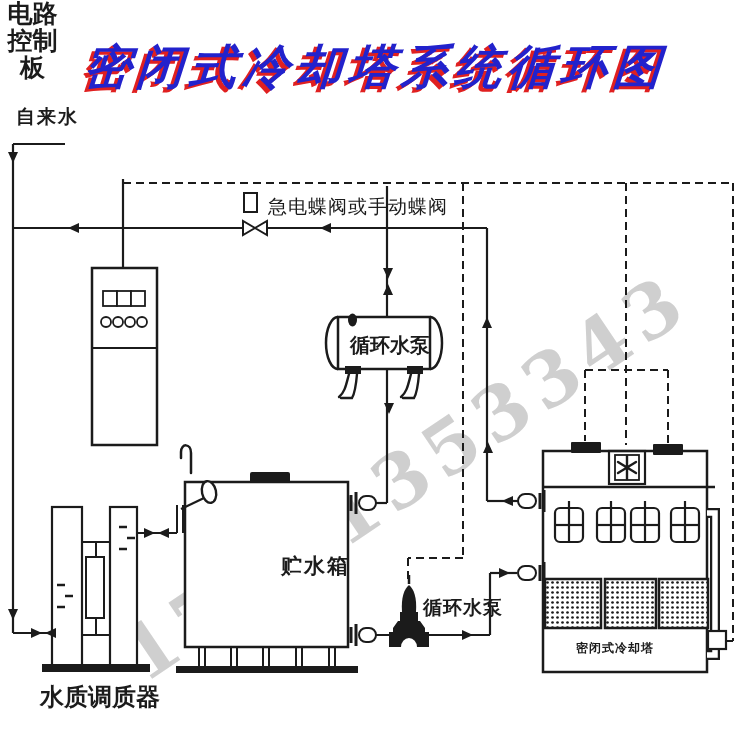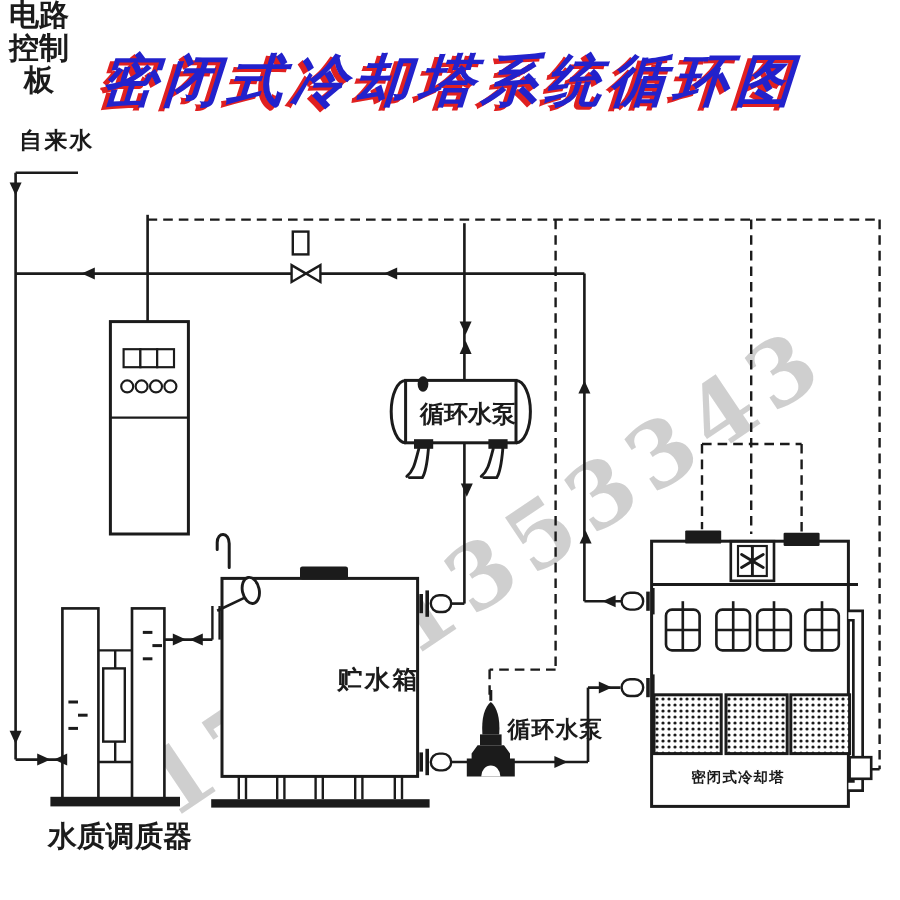--- a/index.html
+++ b/index.html
@@ -271,20 +271,21 @@
       <path d="M510,573 L499,568 L499,578 Z"></path>
       <path d="M155,533 L144,528 L144,538 Z"></path>
       <path d="M158,533 L169,528 L169,538 Z"></path>
       <path d="M42,633 L31,628 L31,638 Z"></path>
       <path d="M45,633 L56,628 L56,638 Z"></path>
     </g>
   </svg>
 
   <div class="title">密闭式冷却塔系统循环图</div>
   <div class="lbl tap">自来水</div>
+  <div class="lbl valvenote">急电蝶阀或手动蝶阀</div>
   <div class="board">
     <div>电路</div>
     <div>控制板</div>
   </div>
   <div class="lbl cooleq">循环水泵</div>
   <div class="lbl tank">贮水箱</div>
   <div class="lbl pump">循环水泵</div>
   <div class="lbl cond">水质调质器</div>
   <div class="lbl tower">密闭式冷却塔</div>
 

